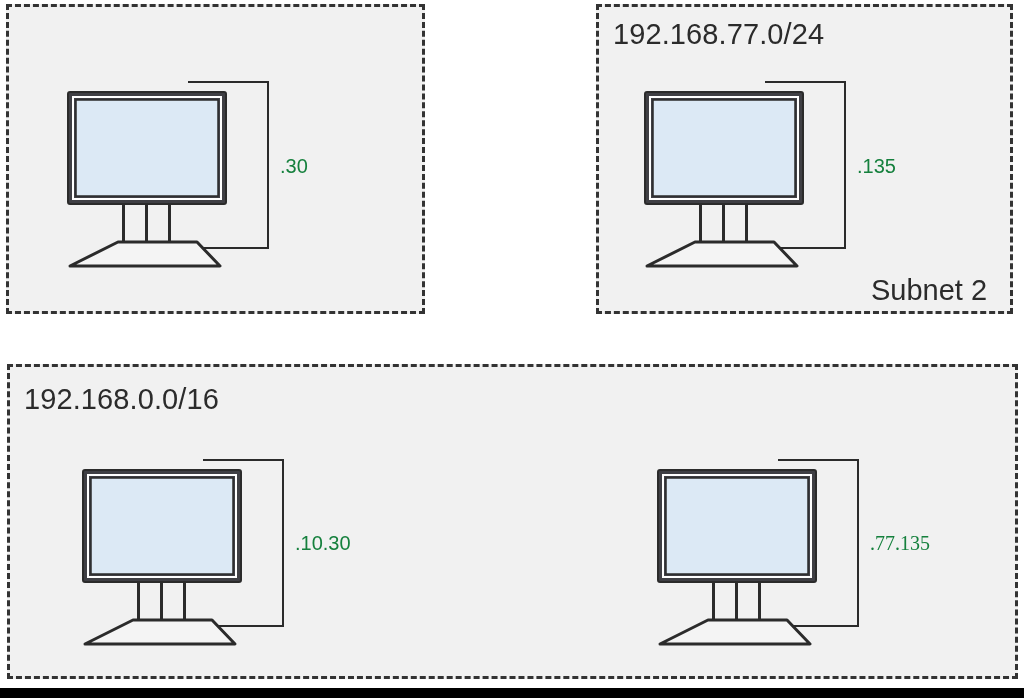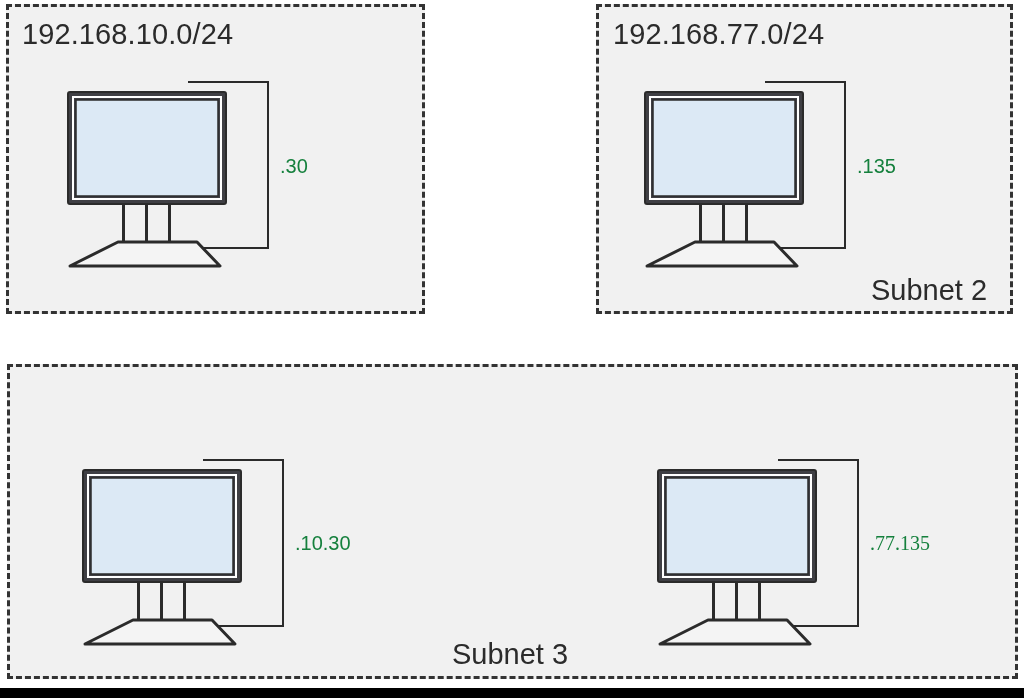--- a/index.html
+++ b/index.html
@@ -67,21 +67,20 @@
     background: #000000;
   }
 </style>
 </head>
 <body>
 
 <div id="canvas">
 
   <div class="subnet-box" id="subnet-box-1"></div>
 
-  <div class="cidr-label" style="left:22px; top:18px;">192.168.10.0/24</div>
 
   <div class="computer" style="left:60px; top:70px;">
     <svg width="220" height="200" viewBox="0 0 220 200">
 
       <path d="M 128 12 L 208 12 L 208 178 L 132 178" fill="none" stroke="#2b2b2b" stroke-width="2"></path>
 
       <rect x="8" y="22" width="158" height="112" rx="2" fill="#3f3f44" stroke="#2b2b2b" stroke-width="2"></rect>
 
       <rect x="13" y="27" width="148" height="102" fill="none" stroke="#ffffff" stroke-width="2"></rect>
 
@@ -114,20 +113,21 @@
       <path d="M 58 172 L 137 172 L 160 196 L 10 196 Z" fill="#f4f4f4" stroke="#2b2b2b" stroke-width="3" stroke-linejoin="round"></path>
     </svg>
   </div>
 
   <div class="host-label" style="left:857px; top:155px;">.135</div>
 
   <div class="subnet-name" style="left:871px; top:274px;">Subnet 2</div>
 
   <div class="subnet-box" id="subnet-box-3"></div>
 
+  <div class="cidr-label" style="left:24px; top:383px;">192.168.0.0/16</div>
 
   <div class="computer" style="left:75px; top:448px;">
     <svg width="220" height="200" viewBox="0 0 220 200">
       <path d="M 128 12 L 208 12 L 208 178 L 132 178" fill="none" stroke="#2b2b2b" stroke-width="2"></path>
       <rect x="8" y="22" width="158" height="112" rx="2" fill="#3f3f44" stroke="#2b2b2b" stroke-width="2"></rect>
       <rect x="13" y="27" width="148" height="102" fill="none" stroke="#ffffff" stroke-width="2"></rect>
       <rect x="16" y="30" width="142" height="96" fill="#dce9f5" stroke="#2b2b2b" stroke-width="1.5"></rect>
       <rect x="62" y="134" width="3" height="40" fill="#2b2b2b"></rect>
       <rect x="85" y="134" width="3" height="40" fill="#2b2b2b"></rect>
       <rect x="108" y="134" width="3" height="40" fill="#2b2b2b"></rect>
@@ -145,17 +145,16 @@
       <rect x="16" y="30" width="142" height="96" fill="#dce9f5" stroke="#2b2b2b" stroke-width="1.5"></rect>
       <rect x="62" y="134" width="3" height="40" fill="#2b2b2b"></rect>
       <rect x="85" y="134" width="3" height="40" fill="#2b2b2b"></rect>
       <rect x="108" y="134" width="3" height="40" fill="#2b2b2b"></rect>
       <path d="M 58 172 L 137 172 L 160 196 L 10 196 Z" fill="#f4f4f4" stroke="#2b2b2b" stroke-width="3" stroke-linejoin="round"></path>
     </svg>
   </div>
 
   <div class="host-label" style="left:870px; top:532px;font-family:Liberation Serif, serif;">.77.135</div>
 
-  <div class="subnet-name" style="left:452px; top:638px;">Subnet 3</div>
 
   <div id="bottom-bar"></div>
 
 </div>
 
 </body></html>

